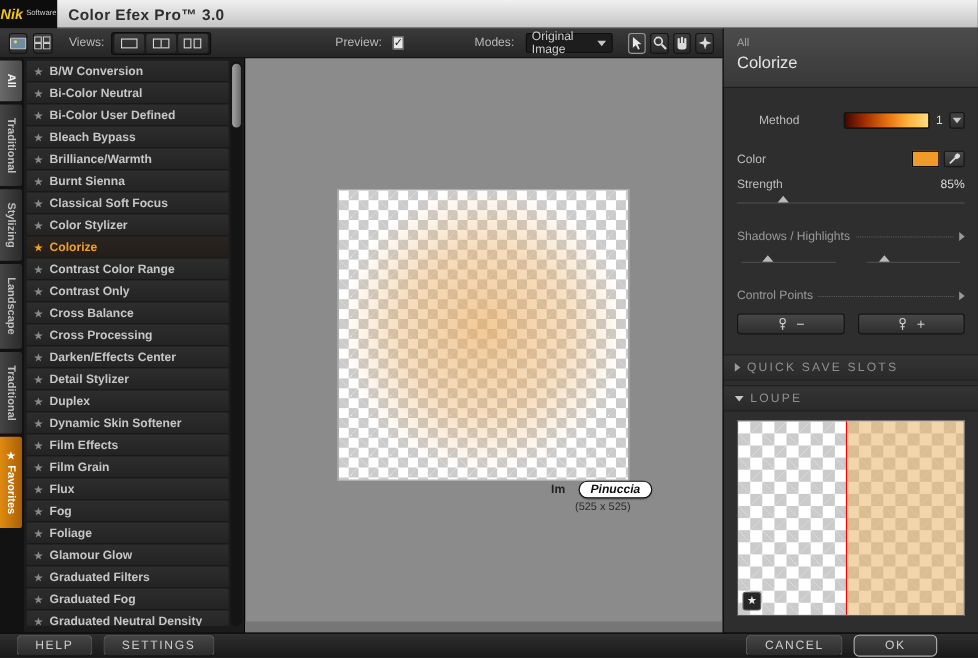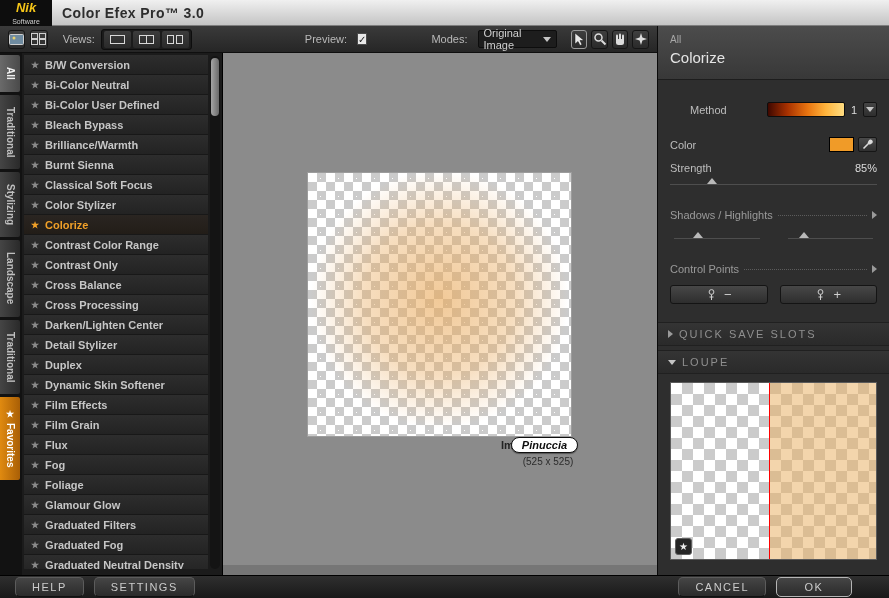--- a/index.html
+++ b/index.html
@@ -5,21 +5,21 @@
   * { margin:0; padding:0; box-sizing:border-box; }
   body { background:#444; font-family:"Liberation Sans", sans-serif; }
   #app { position:relative; width:889px; height:598px; background:#2b2b2b; overflow:hidden;
          font-family:"Liberation Sans", sans-serif; }
 
   
   .titlebar { position:absolute; top:0; left:0; right:0; height:26px;
     background:linear-gradient(#f0f0f0,#c4c4c4); border-bottom:1px solid #7d7d7d;
     display:flex; align-items:center; }
   .logo { width:52px; height:26px; background:#0d0d0d; display:flex; align-items:center;
-    justify-content:center; gap:3px;flex-direction:column; }
+    justify-content:center; gap:3px; }
   .logo-nik { color:#f5c518; font-weight:bold; font-style:italic; font-size:13px; }
   .logo-sub { color:#cfcfcf; font-size:7px; }
   .app-title { margin-left:10px; font-size:14px; font-weight:bold; color:#2d2d2d; letter-spacing:.4px; }
 
   
   .toolbar { position:absolute; top:26px; left:0; right:232px; height:27px;
     background:linear-gradient(#3a3a3a,#262626); border-bottom:1px solid #0f0f0f;
     display:flex; align-items:center; padding:0 8px; color:#b9b9b9; font-size:11px; }
   .tb-icon-btn { width:23px; height:19px; background:linear-gradient(#414141,#2b2b2b);
     border:1px solid #161616; border-radius:3px; display:flex; align-items:center;
@@ -83,21 +83,21 @@
       linear-gradient(45deg,#cbcbcb 25%,transparent 25%),
       linear-gradient(-45deg,#cbcbcb 25%,transparent 25%),
       linear-gradient(45deg,transparent 75%,#cbcbcb 75%),
       linear-gradient(-45deg,transparent 75%,#cbcbcb 75%);
     background-size:18px 18px;
     background-position:0 0,0 9px,9px -9px,-9px 0; }
   .preview-image { position:absolute; left:84px; top:119px; width:265px; height:265px;
     border:1px solid #9c9c9c; }
   .preview-image::after { content:""; position:absolute; inset:0;
     background:radial-gradient(circle at 50% 48%, rgba(233,168,88,.62), rgba(233,168,88,.38) 40%, rgba(233,168,88,0) 68%); }
-  .caption-row { position:absolute; top:384px; left:278px; display:flex; align-items:center; }
+  .caption-row { position:absolute; top:384px; left:278px; display:flex; align-items:center;gap:15px; }
   .caption-prefix { font-size:11px; font-weight:bold; color:#222; margin-right:-3px; }
   .name-badge { background:#fff; border:1px solid #101010; border-radius:9px; padding:0 10px;
     height:16px; line-height:15px; font-size:11px; font-weight:bold; font-style:italic;
     color:#0d0d0d; box-shadow:0 1px 1px rgba(0,0,0,.4); }
   .size-label { position:absolute; top:403px; left:282px; width:86px; text-align:center;
     font-size:10px; color:#2c2c2c; }
 
   
   .rightpanel { position:absolute; top:26px; right:0; width:232px; bottom:23px;
     background:#2e2e2e; border-left:1px solid #0a0a0a; font-size:11px; color:#bdbdbd; }
@@ -316,21 +316,21 @@
         <div class="filter-row">
           <span class="star">★</span>
           <span>Cross Balance</span>
         </div>
         <div class="filter-row">
           <span class="star">★</span>
           <span>Cross Processing</span>
         </div>
         <div class="filter-row">
           <span class="star">★</span>
-          <span>Darken/Lighten Center</span>
+          <span>Darken/Effects Center</span>
         </div>
         <div class="filter-row">
           <span class="star">★</span>
           <span>Detail Stylizer</span>
         </div>
         <div class="filter-row">
           <span class="star">★</span>
           <span>Duplex</span>
         </div>
         <div class="filter-row">

